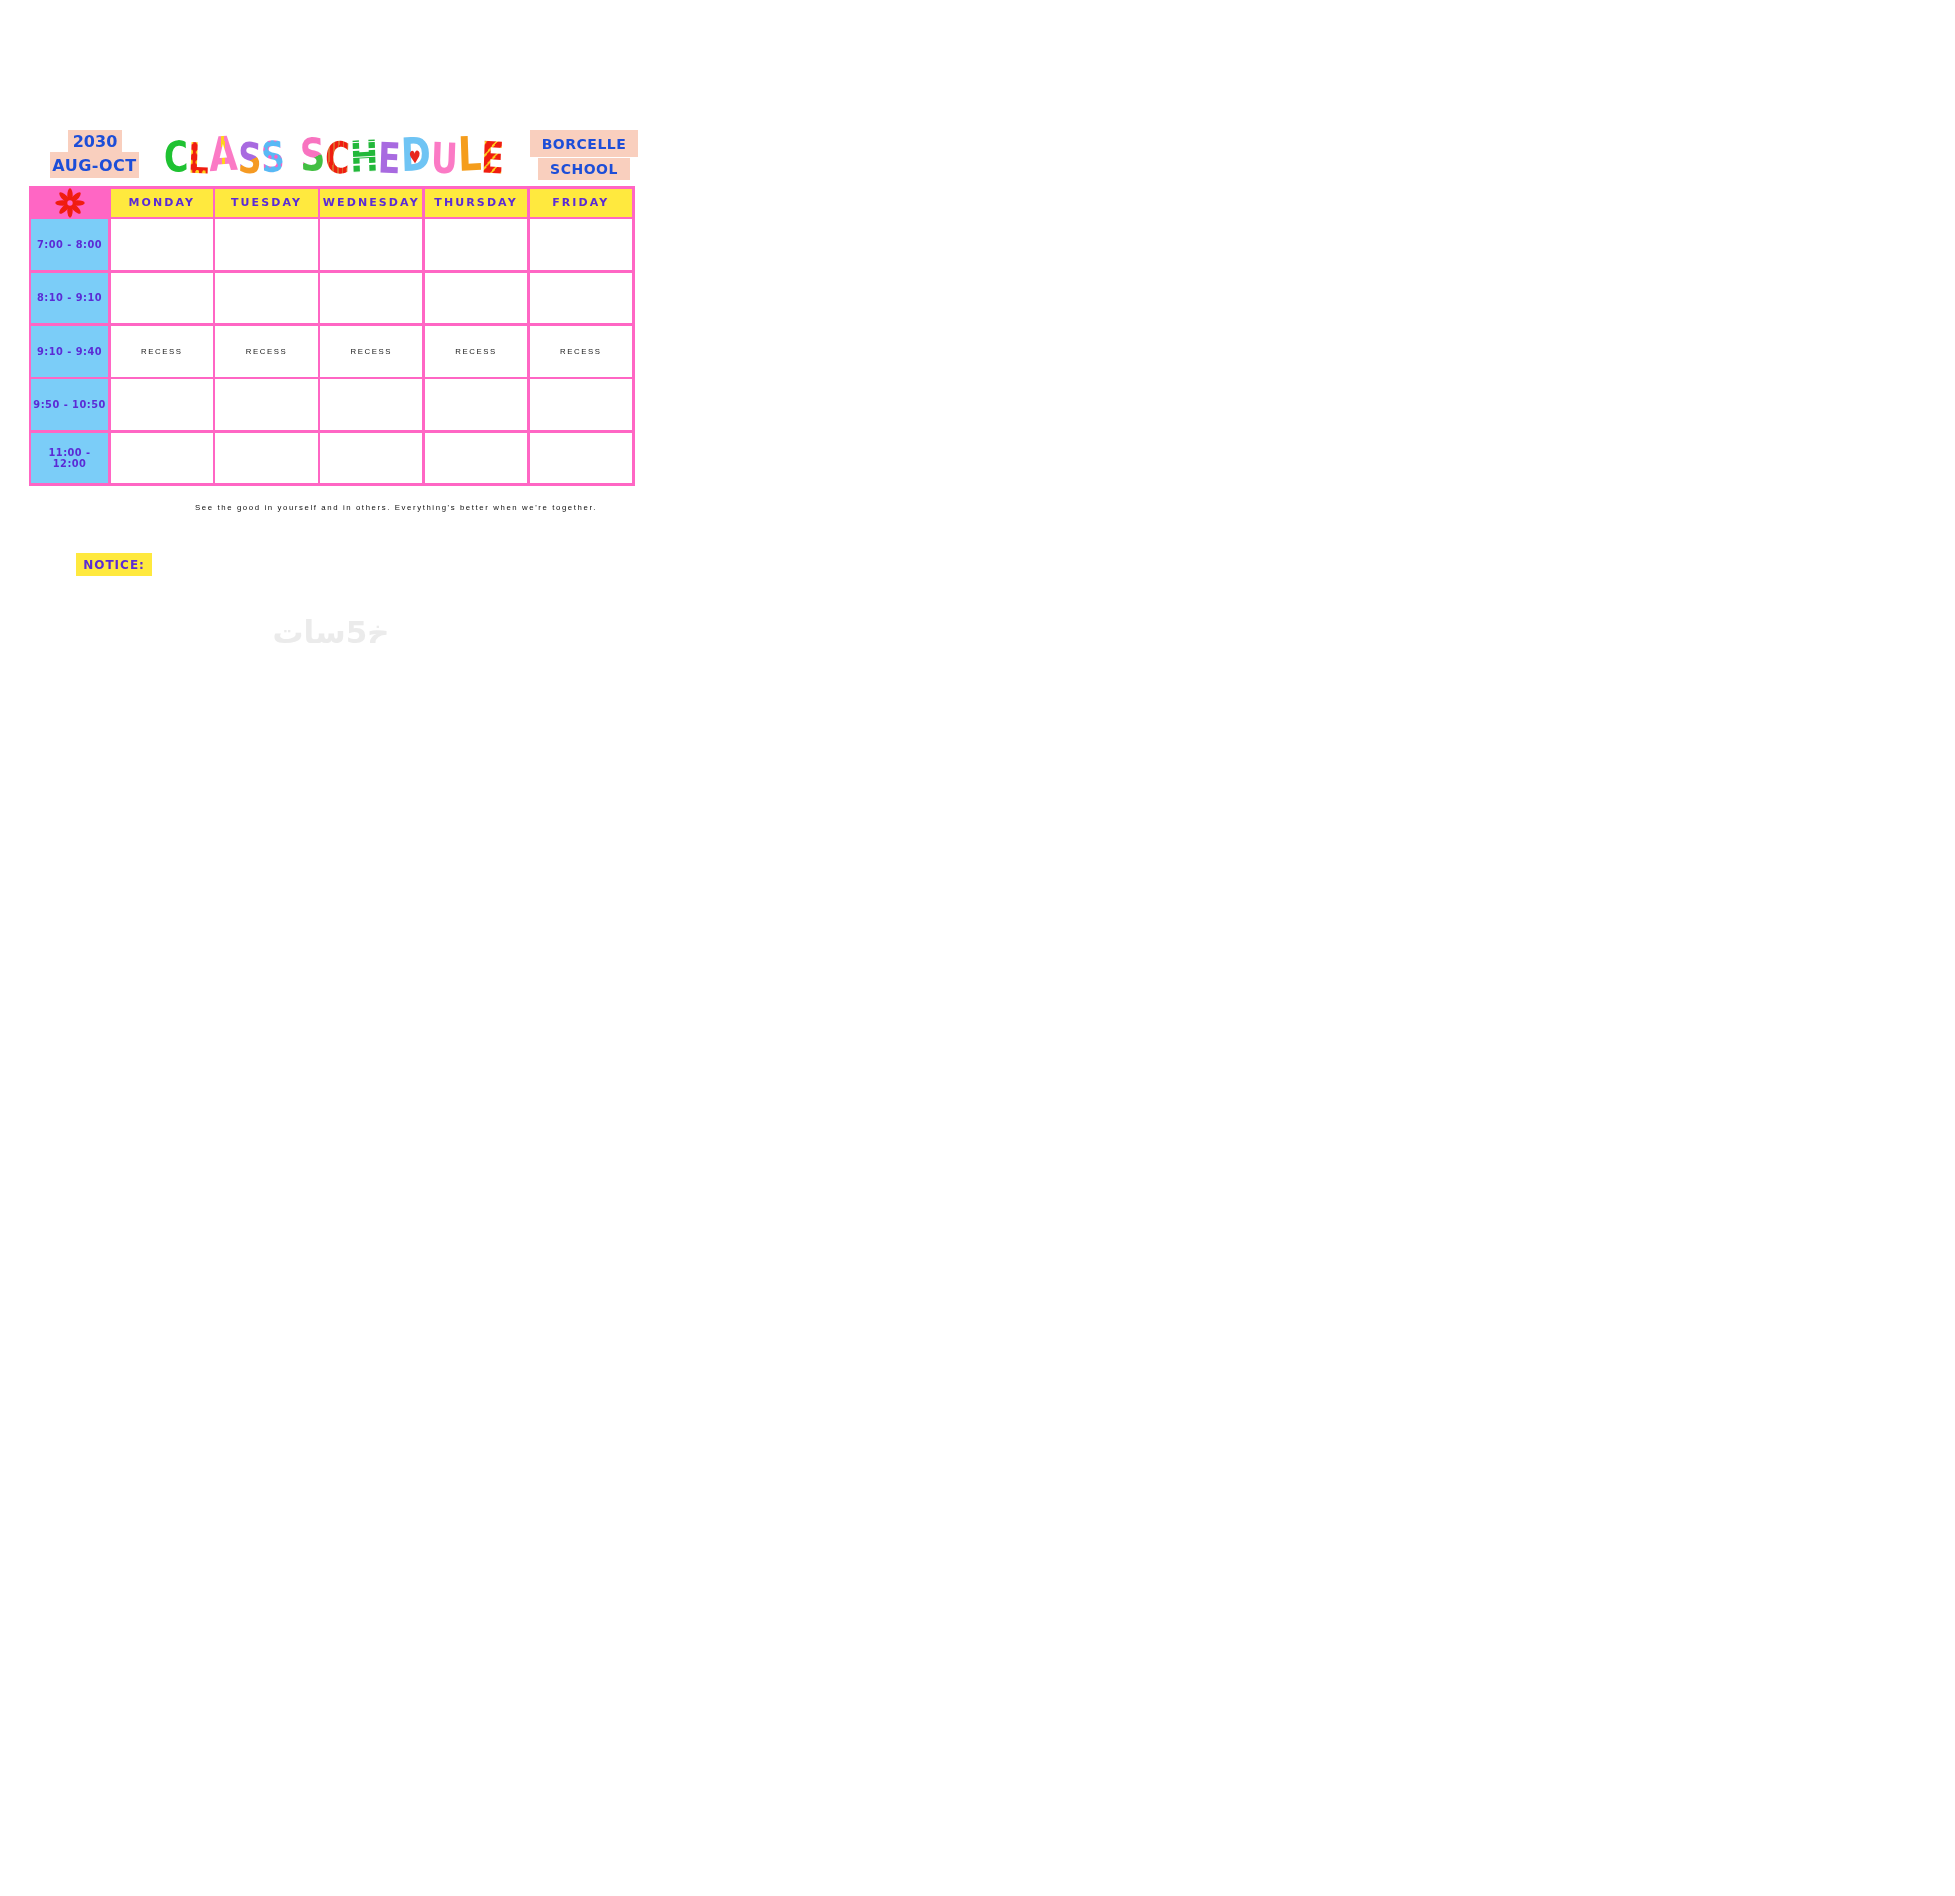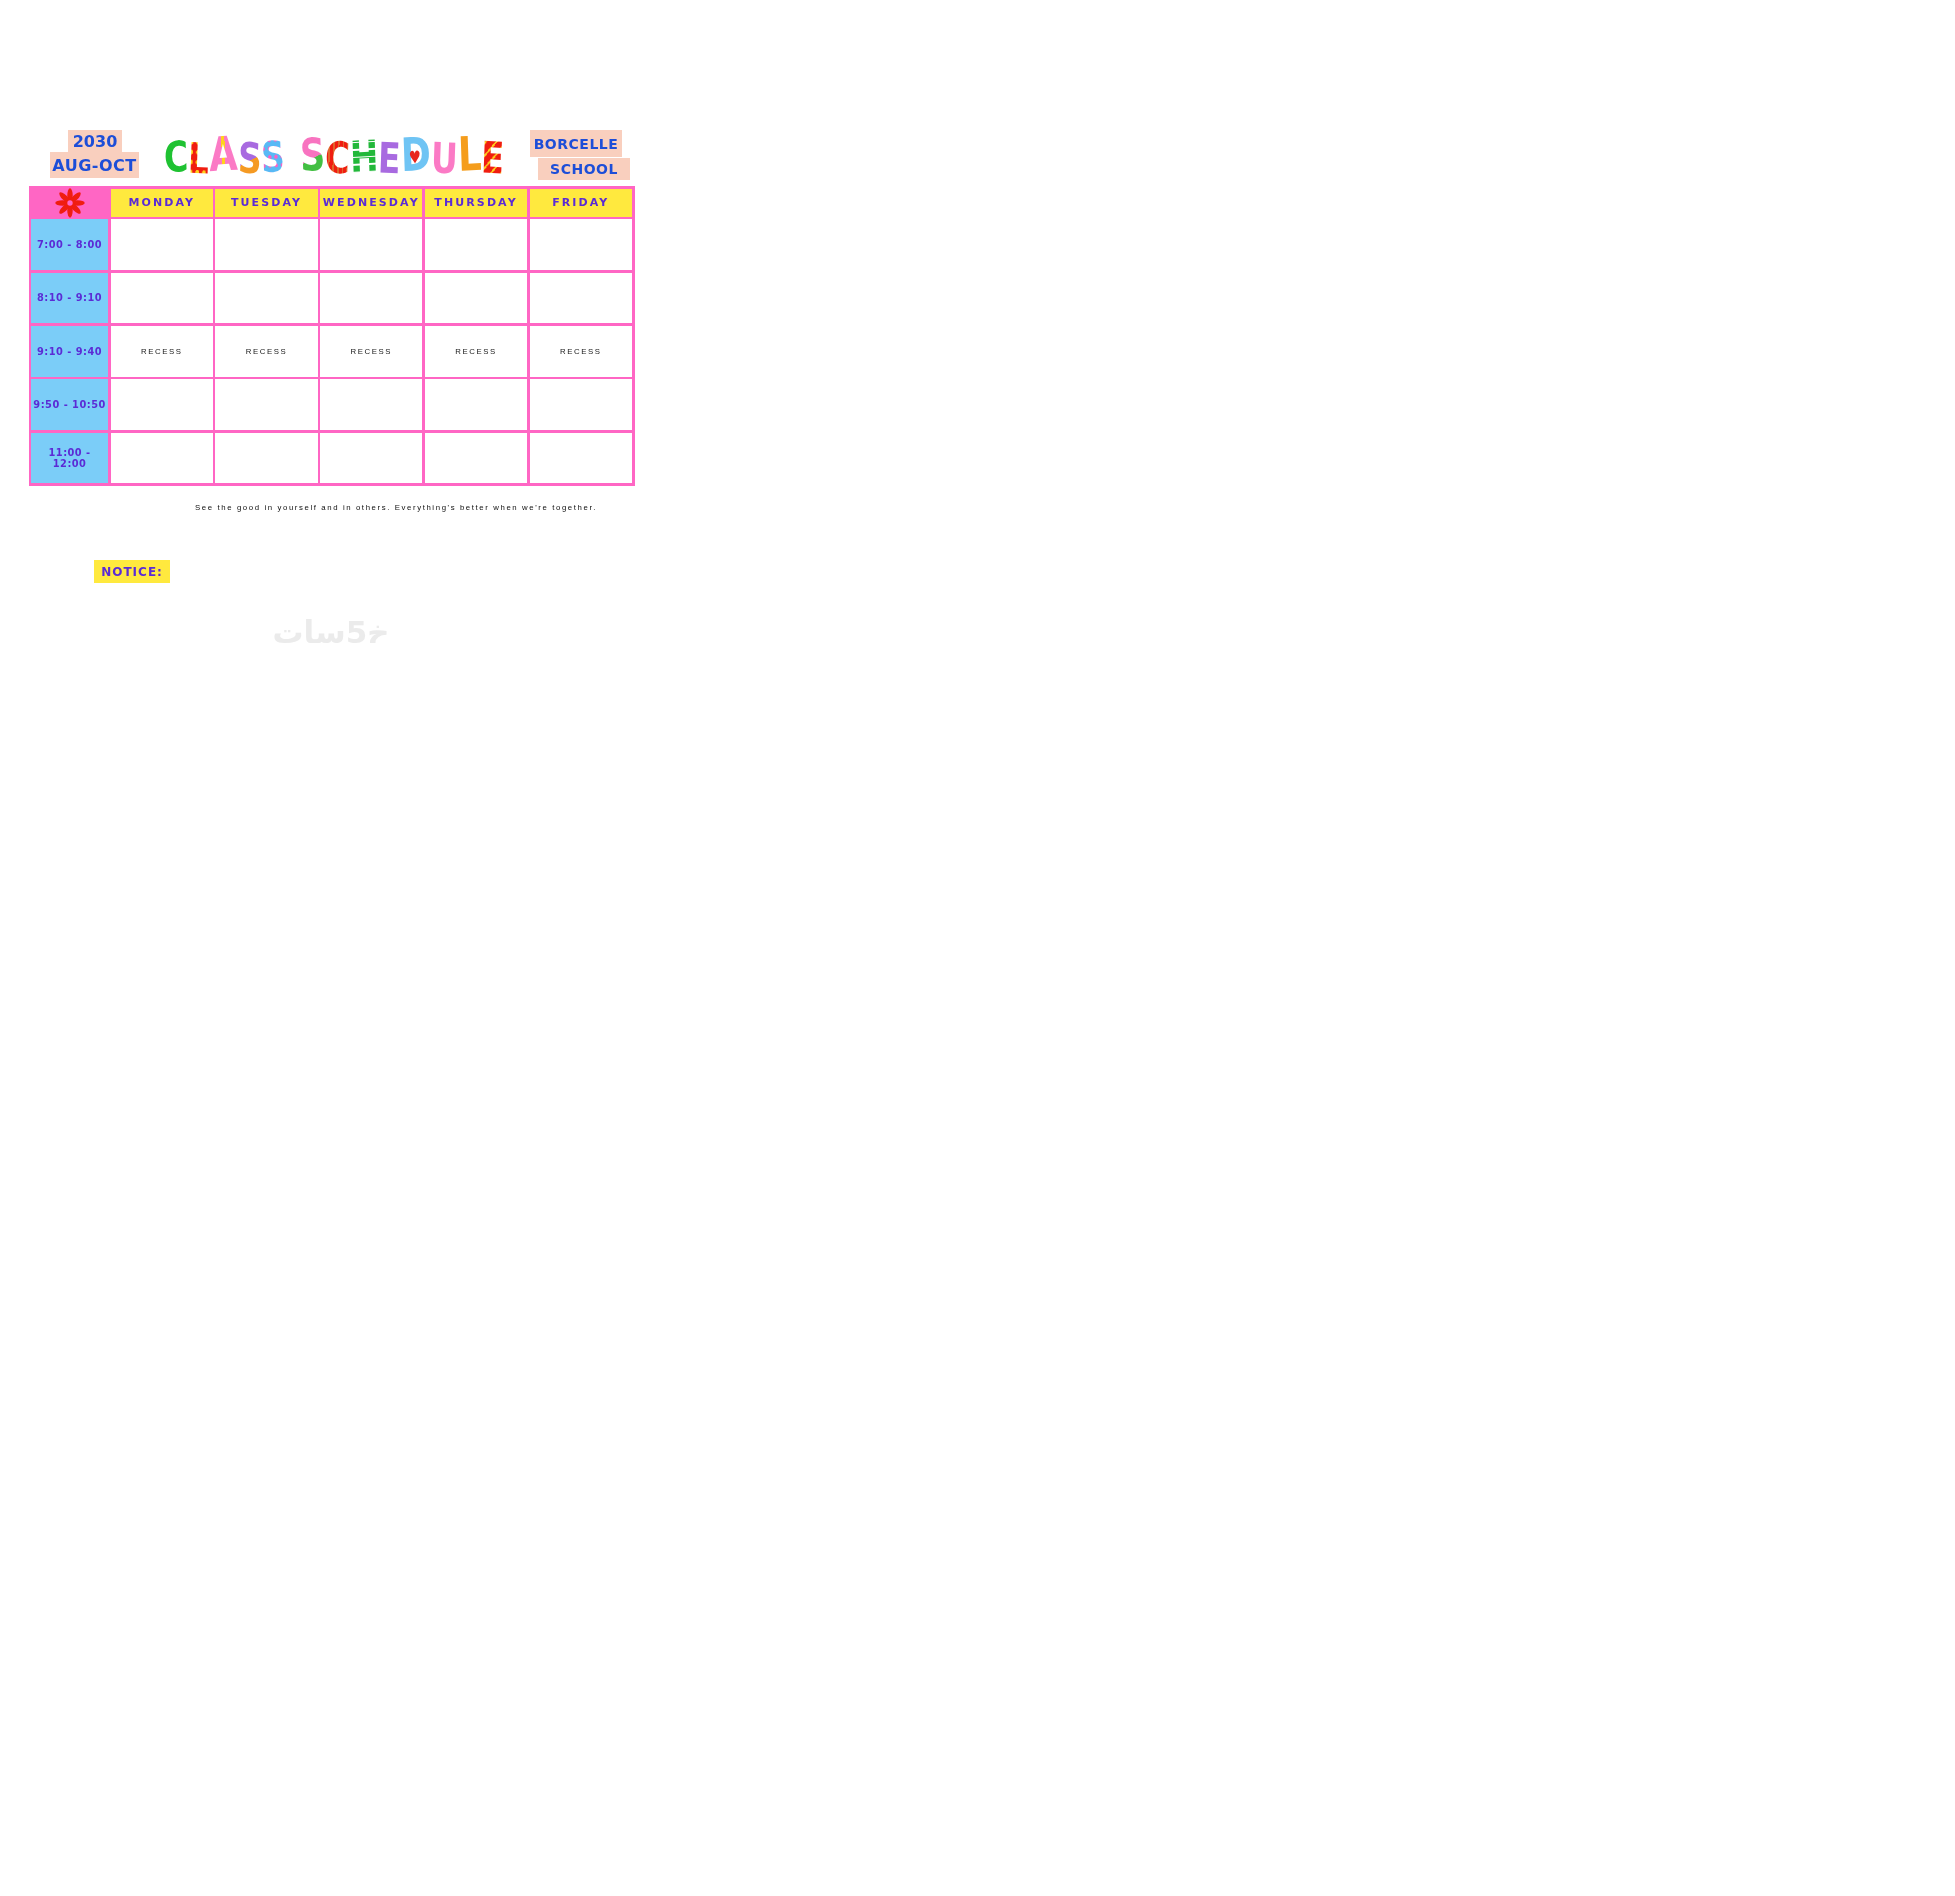--- a/index.html
+++ b/index.html
@@ -7,21 +7,21 @@
     position:relative;width:662px;height:643px;background:#ffffff;overflow:hidden;
     font-family:"DejaVu Sans", sans-serif;
   }
   
   .badge-rect{
     position:absolute;background:#f9cfbe;display:flex;align-items:center;justify-content:center;
     color:#1d4ed8;font-weight:bold;
   }
   .db-top{left:68px;top:130px;width:54px;height:22px;font-size:16px;}
   .db-bottom{left:50px;top:152px;width:89px;height:26px;font-size:16px;letter-spacing:0.5px;}
-  .sb-top{left:530px;top:130px;width:92px;height:27.4px;font-size:14px;letter-spacing:0.5px;}
+  .sb-top{left:530px;top:130px;width:108px;height:27.4px;font-size:14px;letter-spacing:0.5px;}
   .sb-bottom{left:538px;top:158px;width:92px;height:22px;font-size:14px;letter-spacing:0.5px;}
   
   .title{
     position:absolute;left:153px;top:138px;width:362px;
     display:flex;justify-content:center;gap:14.5px;
   }
   .word{display:flex;align-items:flex-end;transform:scaleY(1.28);transform-origin:center 70%;}
   .t-letter{font-weight:bold;font-size:33px;line-height:1;display:inline-block;}
   .t-letter:nth-child(odd){transform:rotate(-2.5deg);}
   .t-letter:nth-child(even){transform:rotate(2.5deg) translateY(1px);}
@@ -60,22 +60,22 @@
     background:#ffffff;color:#161616;
     font-family:"Liberation Sans", sans-serif;font-size:7.8px;letter-spacing:1.6px;
     display:flex;align-items:center;justify-content:center;
   }
   
   .quote{
     position:absolute;left:153px;top:503px;width:486px;text-align:center;
     font-family:"Liberation Sans", sans-serif;font-size:7.8px;letter-spacing:1.6px;color:#0f0f0f;
   }
   .notice{
-    position:absolute;left:94px;top:553px;background:#ffe93e;color:#5b2bd5;
-    font-weight:bold;font-size:12px;letter-spacing:1px;padding:4.7px 7.2px;margin-top:7px;
+    position:absolute;left:76px;top:553px;background:#ffe93e;color:#5b2bd5;
+    font-weight:bold;font-size:12px;letter-spacing:1px;padding:4.7px 7.2px;
   }
   .watermark{
     position:absolute;left:0;right:0;bottom:-5.2px;text-align:center;direction:rtl;
     font-weight:bold;font-size:31px;color:#ebebeb;line-height:1;
   }
 </style>
 </head>
 <body>
 
 <div class="page">

